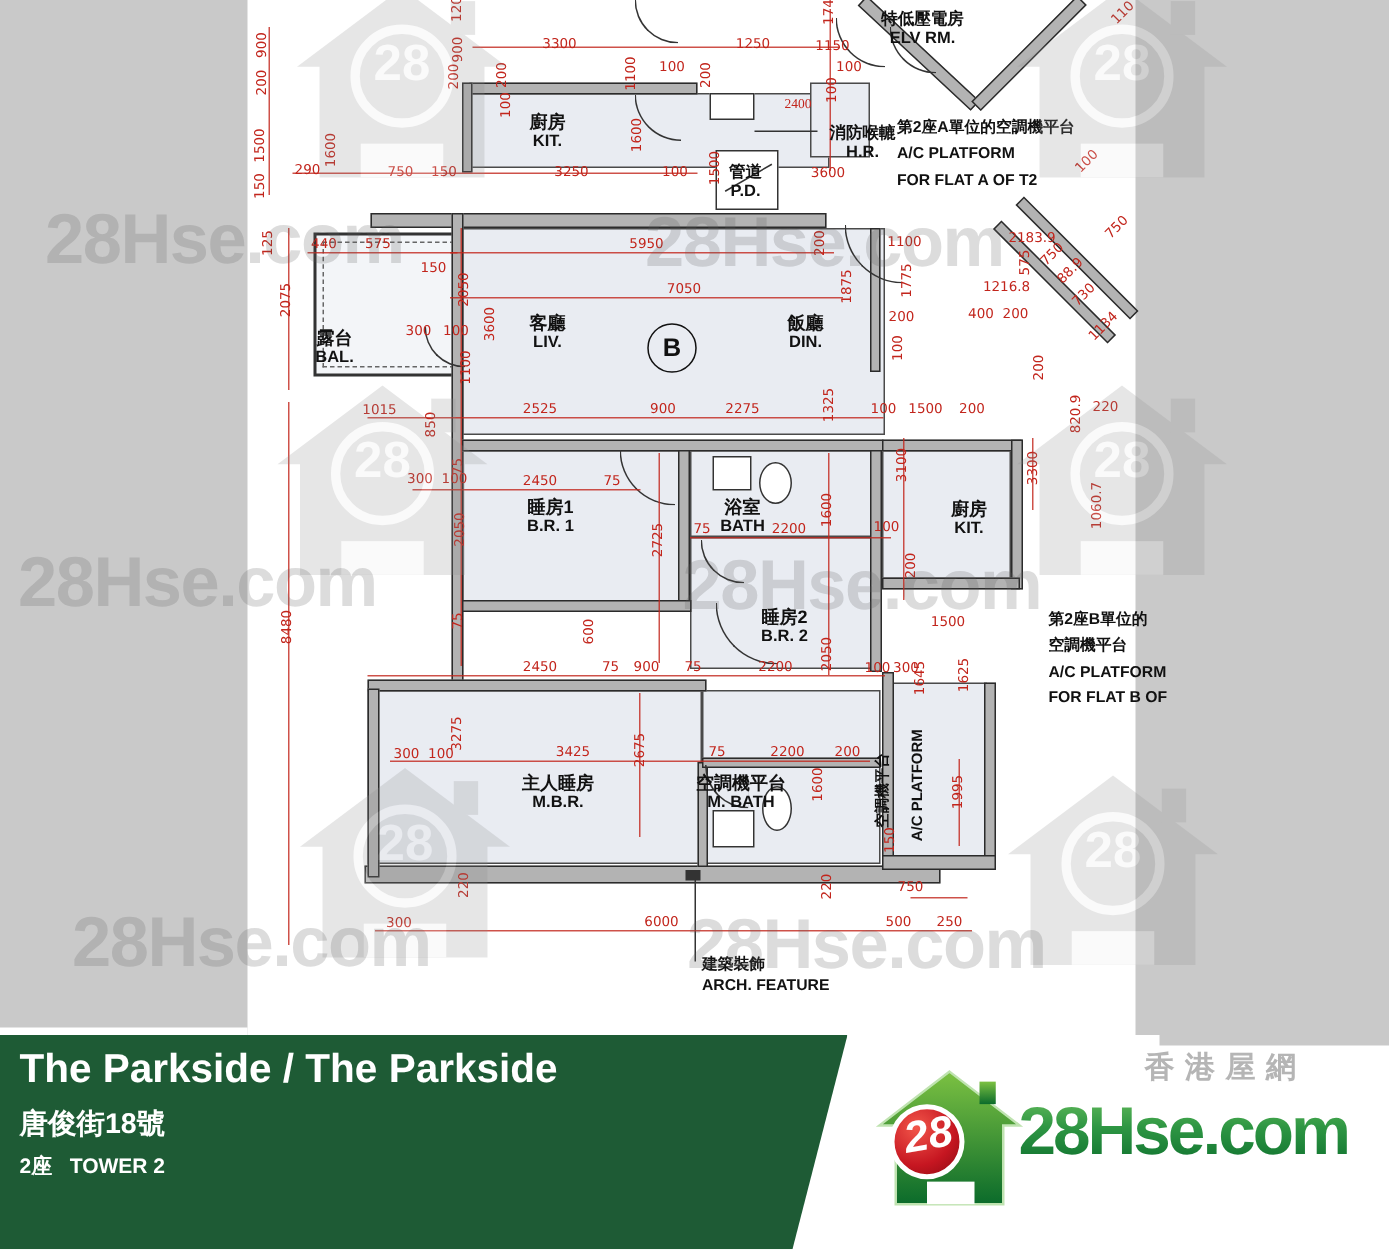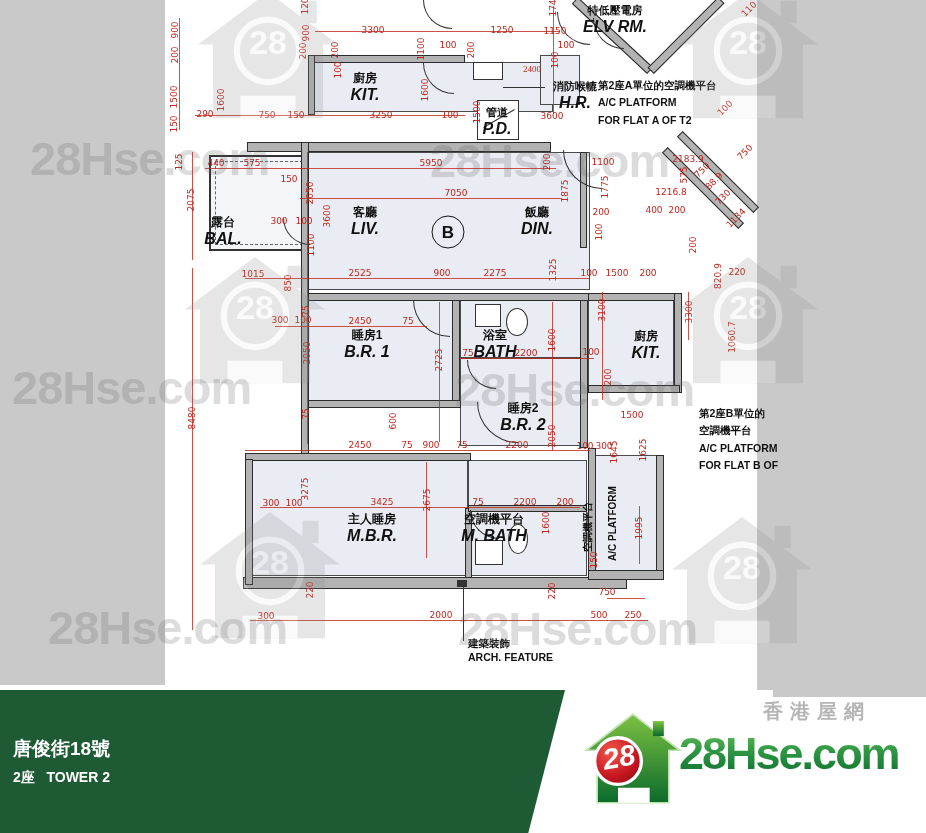--- a/index.html
+++ b/index.html
@@ -16,21 +16,21 @@
   .rm .inner-dash{position:absolute;left:4px;top:4px;right:4px;bottom:4px;border:1px dashed #666;}
   .w{position:absolute;background:#B3B3B3;border:1px solid #2b2b2b;box-sizing:border-box;}
   .rl{position:absolute;background:#C2251C;opacity:.8;}
   .arc{position:absolute;border-left:1px solid #333;border-bottom:1px solid #333;
        border-bottom-left-radius:100%;}
   .fx{position:absolute;border:1px solid #333;background:#fff;box-sizing:border-box;}
   .fx.oval{border-radius:50%;}
   .blk{position:absolute;background:#333;}
   .lbl{position:absolute;color:#111;font-weight:bold;text-align:center;line-height:1.2;
        font-size:12px;transform:translate(-50%,-50%);white-space:nowrap;}
-  .lbl .en{display:block;font-size:16px;font-style:italic;}
+  .lbl .en{display:block;font-size:11px;}
   .ann{position:absolute;color:#111;font-weight:bold;font-size:10.5px;line-height:1.65;white-space:nowrap;}
   .vtext{position:absolute;color:#111;font-weight:bold;font-size:10px;transform:rotate(-90deg);
          transform-origin:center;white-space:nowrap;}
   .ucircle{position:absolute;width:31px;height:31px;border:1.5px solid #111;border-radius:50%;
            display:flex;align-items:center;justify-content:center;font-weight:bold;font-size:17px;
            color:#111;transform:translate(-50%,-50%);background:transparent;}
   .dim{position:absolute;color:#C2251C;font-size:9px;font-family:"DejaVu Sans",sans-serif;
        transform:translate(-50%,-50%);white-space:nowrap;}
   .dim.v{transform:translate(-50%,-50%) rotate(-90deg);}
   .dim.d{transform:translate(-50%,-50%) rotate(-45deg);}
@@ -345,21 +345,21 @@
         <span class="dim" style="left: 313px; top: 502px;">75</span>
         <span class="dim" style="left: 360px; top: 502px;">2200</span>
         <span class="dim" style="left: 400px; top: 502px;">200</span>
         <span class="dim v" style="left: 381px; top: 523px;">1600</span>
         <span class="dim v" style="left: 474px; top: 528px;">1995</span>
         <span class="dim v" style="left: 429px; top: 560px;">150</span>
         <span class="dim v" style="left: 145px; top: 590px;">220</span>
         <span class="dim v" style="left: 387px; top: 591px;">220</span>
         <span class="dim" style="left: 442px; top: 592px;">750</span>
         <span class="dim" style="left: 101px; top: 616px;">300</span>
-        <span class="dim" style="left: 276px; top: 615px;">2000</span>
+        <span class="dim" style="left: 276px; top: 615px;">6000</span>
         <span class="dim" style="left: 434px; top: 615px;">500</span>
         <span class="dim" style="left: 468px; top: 615px;">250</span>
         <span class="dim v" style="left: 27px; top: 418px;">8480</span>
       </div>
   </div>
 
   <div class="wm-layer">
     <div class="wm-house" style="left:193px;top:-13px;">
       <svg viewBox="0 0 120 110">
           <use href="#wmhouse"></use>
@@ -401,20 +401,21 @@
     <span class="wm-text" style="left:12px;top:360px;">28Hse.com</span>
     <span class="wm-text" style="left:455px;top:362px;">28Hse.com</span>
     <span class="wm-text" style="left:48px;top:600px;">28Hse.com</span>
     <span class="wm-text" style="left:458px;top:601px;">28Hse.com</span>
   </div>
 
   <div class="white-sliver"></div>
 
   <div id="footer">
     <div class="f-green"></div>
+    <div class="f-title">The Parkside / The Parkside</div>
     <div class="f-addr">唐俊街18號</div>
     <div class="f-tower">2座   TOWER 2</div>
 
     <div class="logo">
       <svg width="100" height="98" viewBox="0 0 120 115" style="position:absolute;left:0;top:12px;">
         <defs>
           <linearGradient id="gh" x1="0" y1="0" x2="0" y2="1">
             <stop offset="0" stop-color="#7CC142"></stop>
               <stop offset="1" stop-color="#0B6B2B"></stop>
           </linearGradient>

